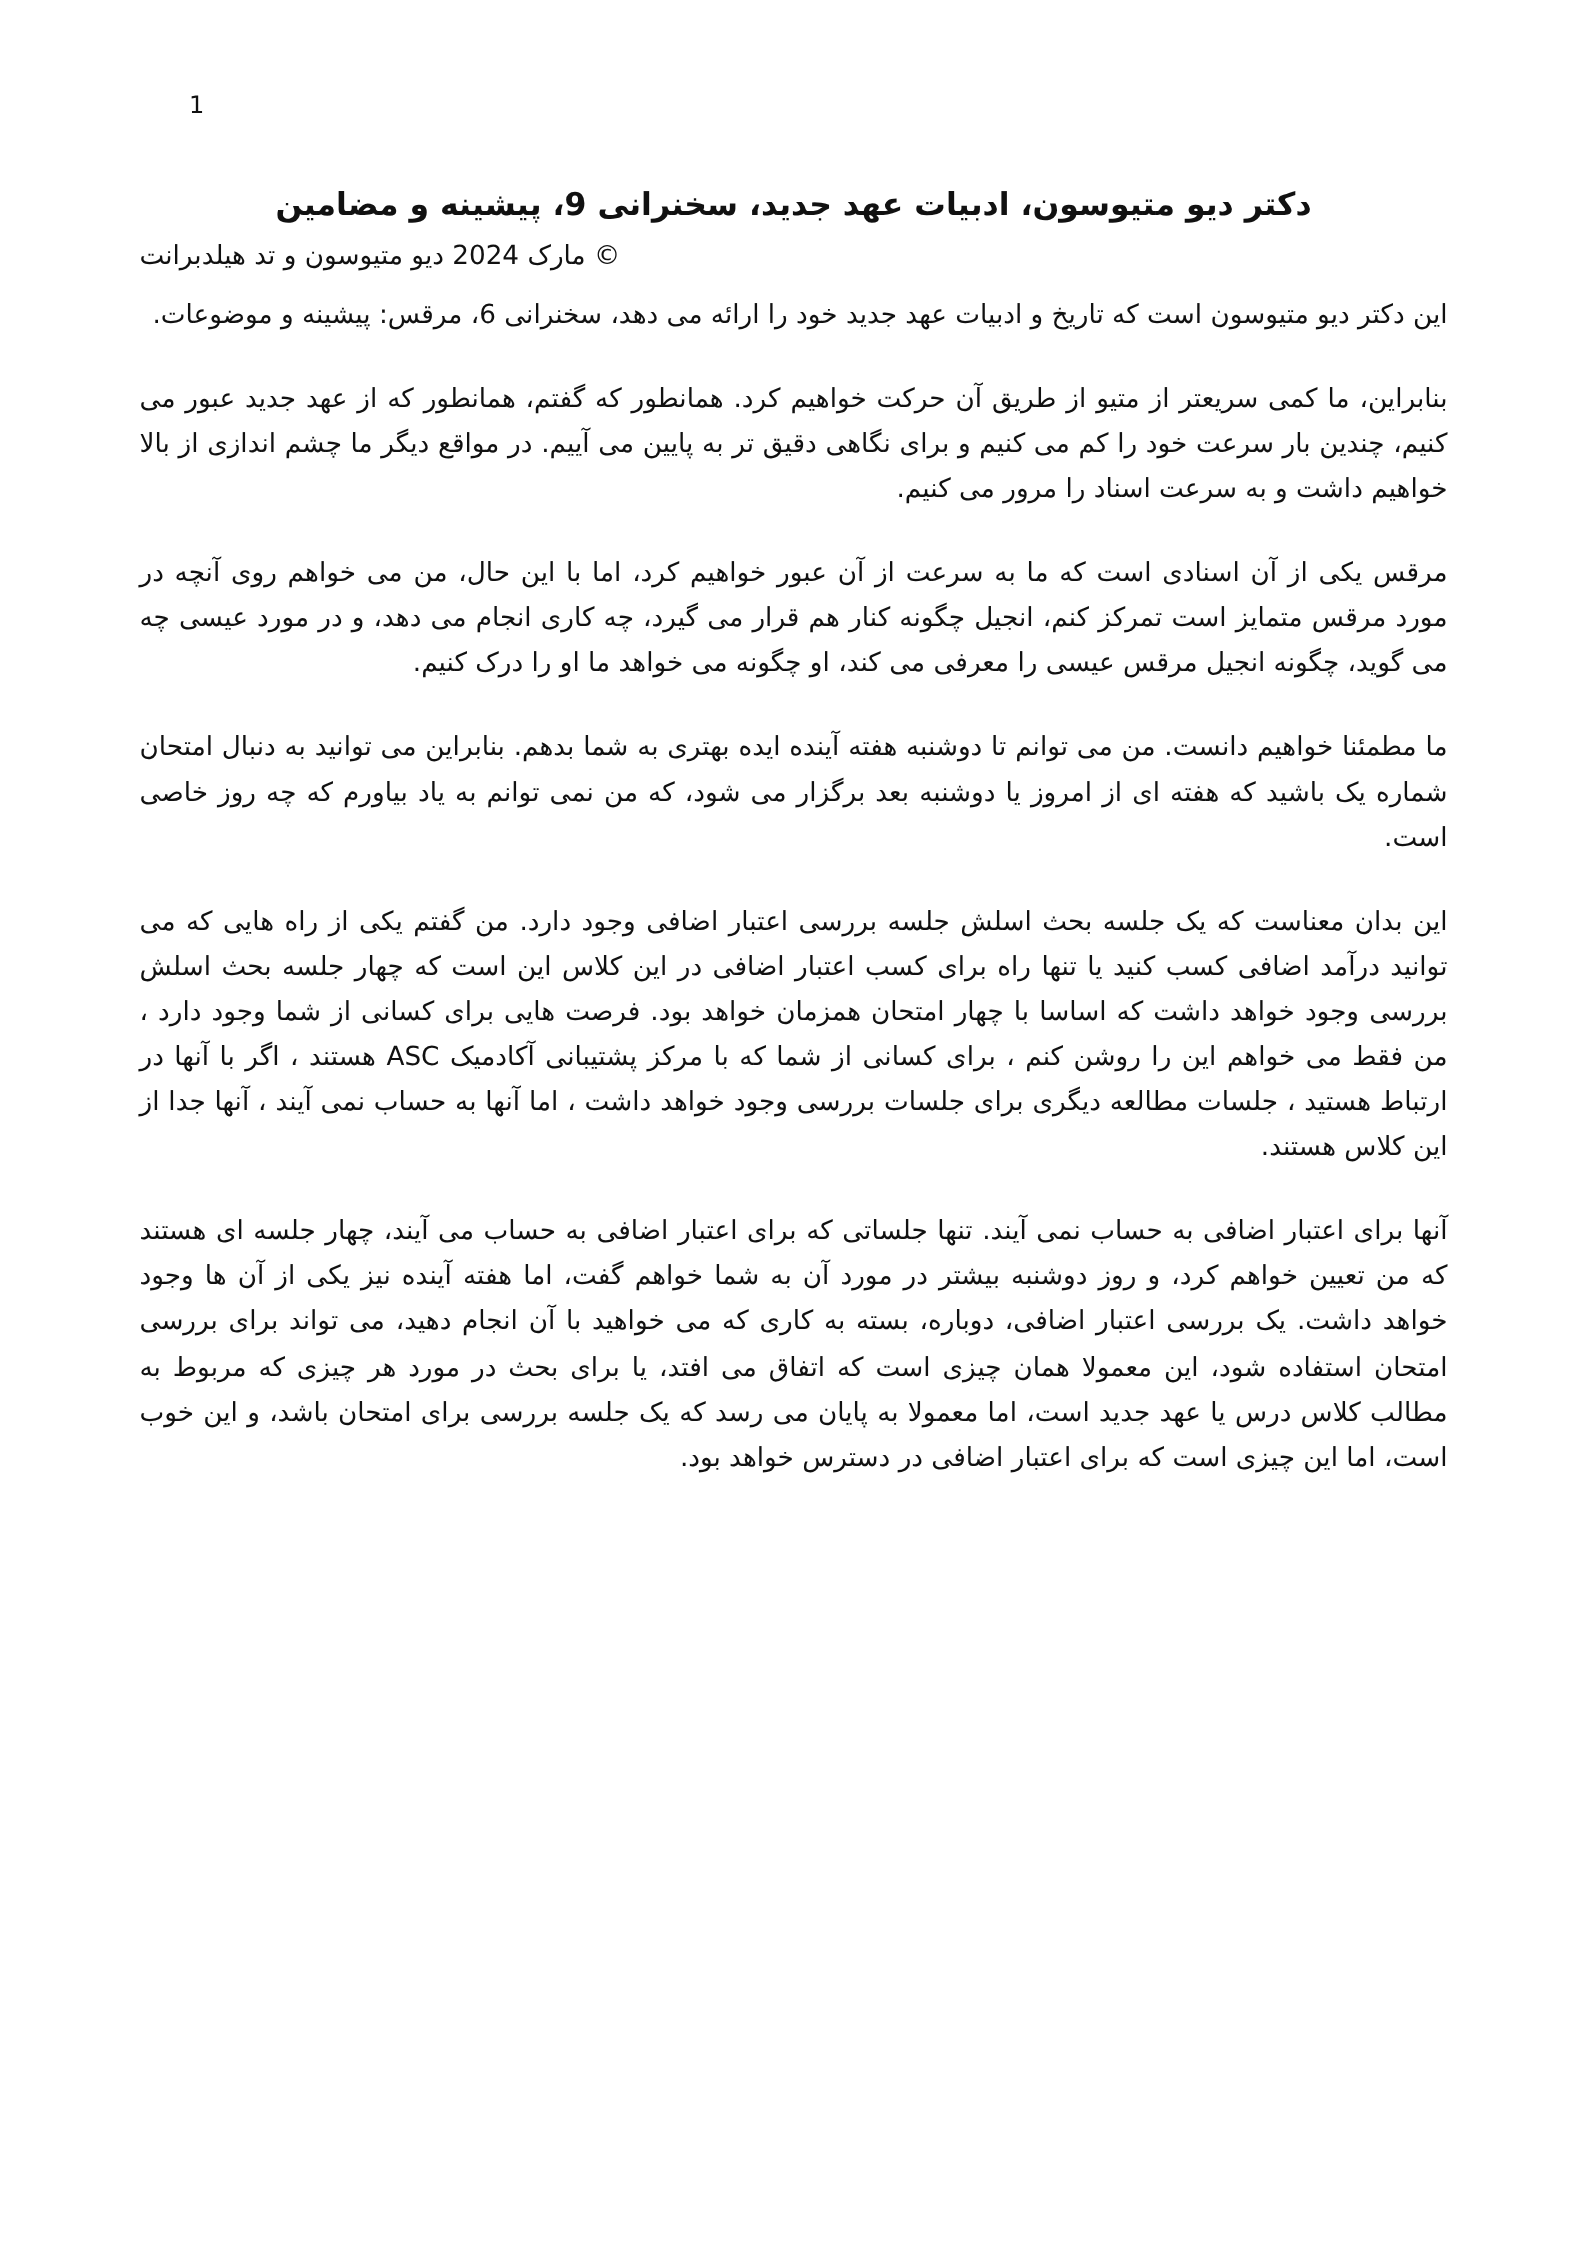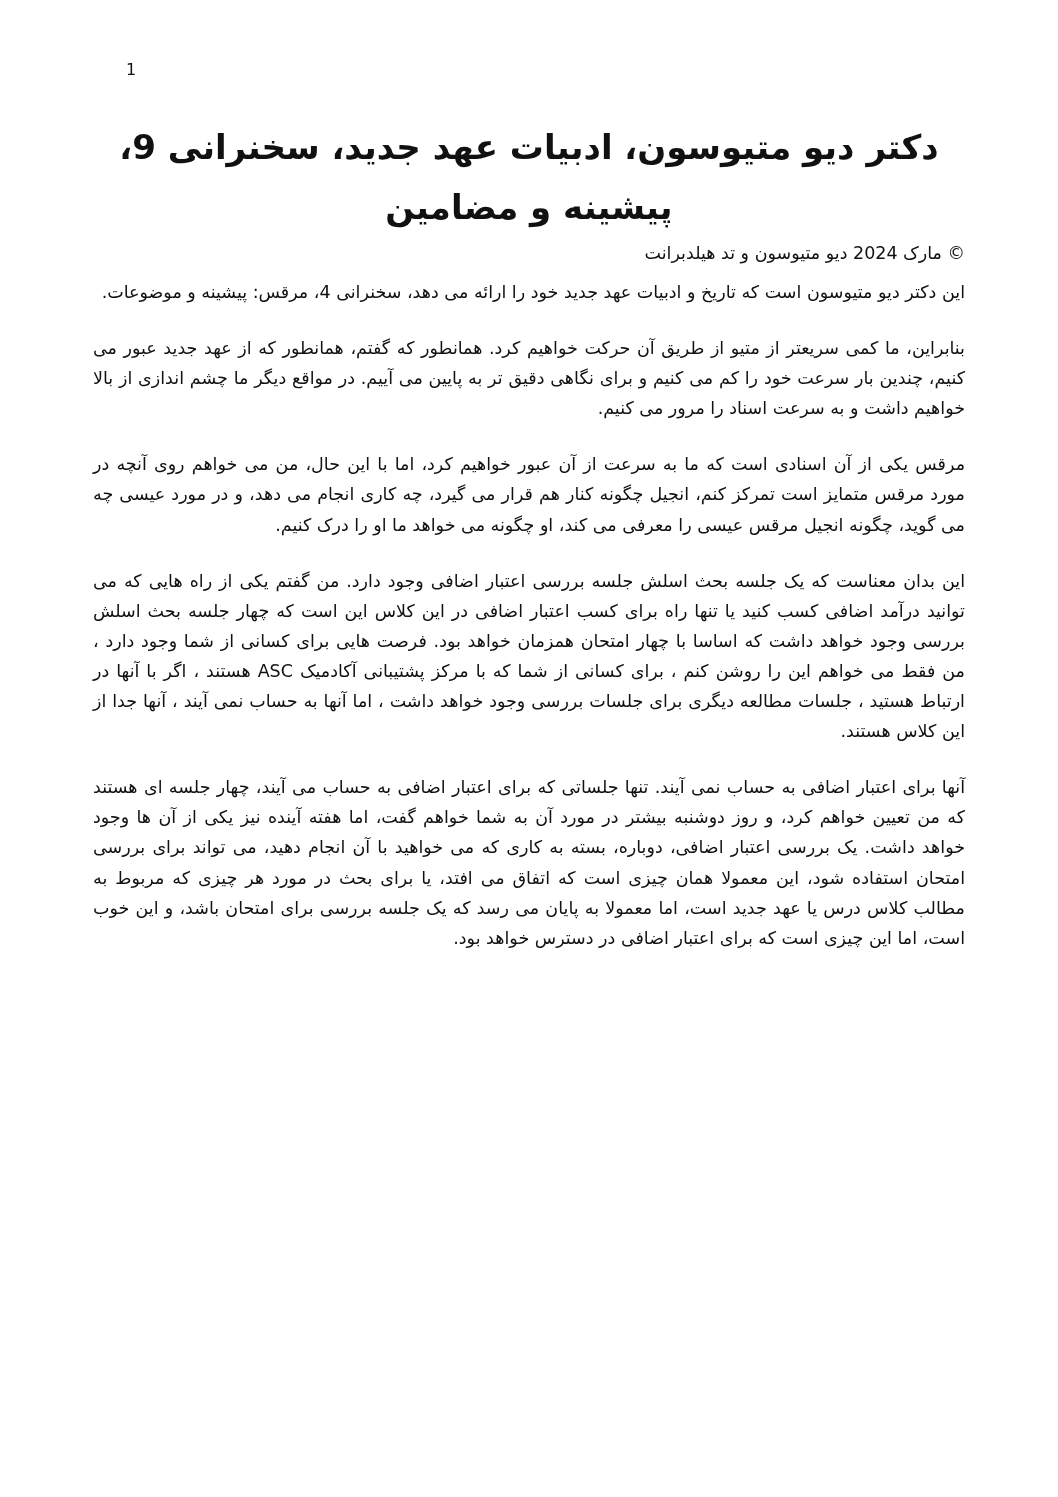--- a/index.html
+++ b/index.html
@@ -24,29 +24,29 @@
     font-size: 16px;
     color: #111111;
     direction: ltr;
   }
   .doc {
     direction: rtl;
     padding: 118px 93px 60px 93px;
     box-sizing: border-box;
   }
   .title {
-    font-size: 34px;
+    font-size: 21px;
     font-weight: bold;
     text-align: center;
     line-height: 1.75;
     margin: 0 0 6px 0;
     color: #111111;
   }
   .copyright {
-    text-align: right;
+    text-align: left;
     font-size: 17.5px;
     margin: 0 0 14px 0;
     color: #111111;
   }
   .content p {
     font-size: 17.5px;
     line-height: 1.72;
     text-align: justify;
     margin: 0 0 26px 0;
     color: #111111;
@@ -56,20 +56,21 @@
 <body>
 
 <div class="page">
   <div class="page-number">1</div>
 
   <div class="doc">
     <h1 class="title">دکتر دیو متیوسون، ادبیات عهد جدید، سخنرانی 9، پیشینه و مضامین</h1>
     <div class="copyright">© مارک  2024 دیو متیوسون و تد هیلدبرانت</div>
 
     <div class="content">
-      <p>این دکتر دیو متیوسون است که تاریخ و ادبیات عهد جدید خود را ارائه می دهد، سخنرانی 4، مرقس: پیشینه و موضوعات.</p>
+      <p>این دکتر دیو متیوسون است که تاریخ و ادبیات عهد جدید خود را ارائه می دهد، سخنرانی 6، مرقس: پیشینه و موضوعات.</p>
       <p>بنابراین، ما کمی سریعتر از متیو از طریق آن حرکت خواهیم کرد. همانطور که گفتم، همانطور که از عهد جدید عبور می کنیم، چندین بار سرعت خود را کم می کنیم و برای نگاهی دقیق تر به پایین می آییم. در مواقع دیگر ما چشم اندازی از بالا خواهیم داشت و به سرعت اسناد را مرور می کنیم.</p>
       <p>مرقس یکی از آن اسنادی است که ما به سرعت از آن عبور خواهیم کرد، اما با این حال، من می خواهم روی آنچه در مورد مرقس متمایز است تمرکز کنم، انجیل چگونه کنار هم قرار می گیرد، چه کاری انجام می دهد، و در مورد عیسی چه می گوید، چگونه انجیل مرقس عیسی را معرفی می کند، او چگونه می خواهد ما او را درک کنیم.</p>
+      <p>ما مطمئنا خواهیم دانست. من می توانم تا دوشنبه هفته آینده ایده بهتری به شما بدهم. بنابراین می توانید به دنبال امتحان شماره یک باشید که هفته ای از امروز یا دوشنبه بعد برگزار می شود، که من نمی توانم به یاد بیاورم که چه روز خاصی است.</p>
       <p>این بدان معناست که یک جلسه بحث اسلش جلسه بررسی اعتبار اضافی وجود دارد. من گفتم یکی از راه هایی که می توانید درآمد اضافی کسب کنید یا تنها راه برای کسب اعتبار اضافی در این کلاس این است که چهار جلسه بحث اسلش بررسی وجود خواهد داشت که اساسا با چهار امتحان همزمان خواهد بود. فرصت هایی برای کسانی از شما وجود دارد ، من فقط می خواهم این را روشن کنم ، برای کسانی از شما که با مرکز پشتیبانی آکادمیک ASC هستند ، اگر با آنها در ارتباط هستید ، جلسات مطالعه دیگری برای جلسات بررسی وجود خواهد داشت ، اما آنها به حساب نمی آیند ، آنها جدا از این کلاس هستند.</p>
       <p>آنها برای اعتبار اضافی به حساب نمی آیند. تنها جلساتی که برای اعتبار اضافی به حساب می آیند، چهار جلسه ای هستند که من تعیین خواهم کرد، و روز دوشنبه بیشتر در مورد آن به شما خواهم گفت، اما هفته آینده نیز یکی از آن ها وجود خواهد داشت. یک بررسی اعتبار اضافی، دوباره، بسته به کاری که می خواهید با آن انجام دهید، می تواند برای بررسی امتحان استفاده شود، این معمولا همان چیزی است که اتفاق می افتد، یا برای بحث در مورد هر چیزی که مربوط به مطالب کلاس درس یا عهد جدید است، اما معمولا به پایان می رسد که یک جلسه بررسی برای امتحان باشد، و این خوب است، اما این چیزی است که برای اعتبار اضافی در دسترس خواهد بود.</p>
     </div>
   </div>
 </div>
 
 </body></html>

